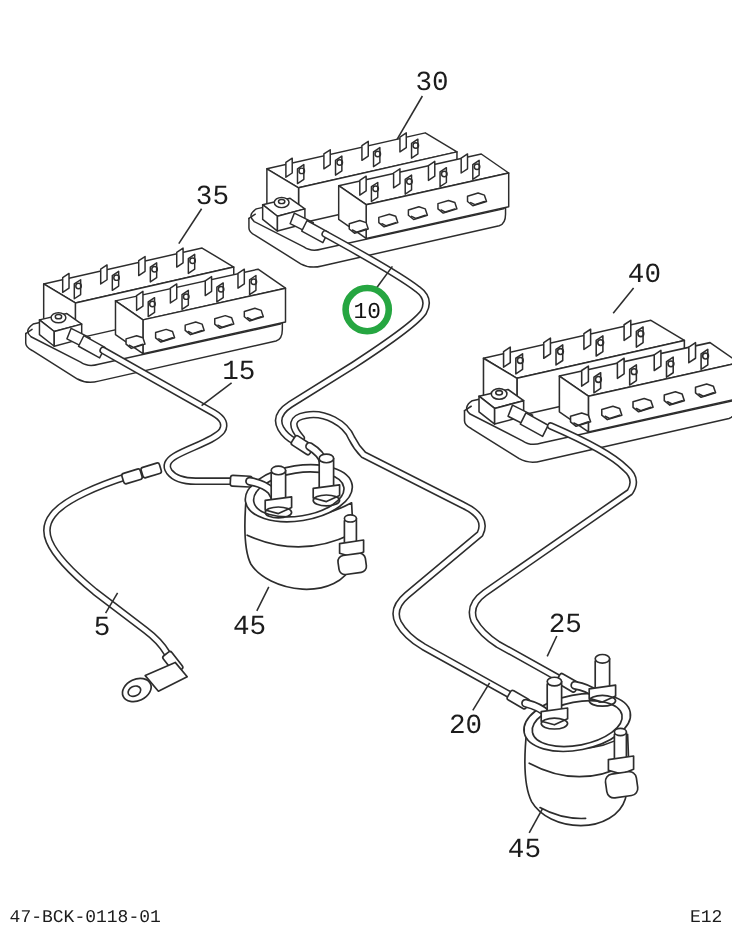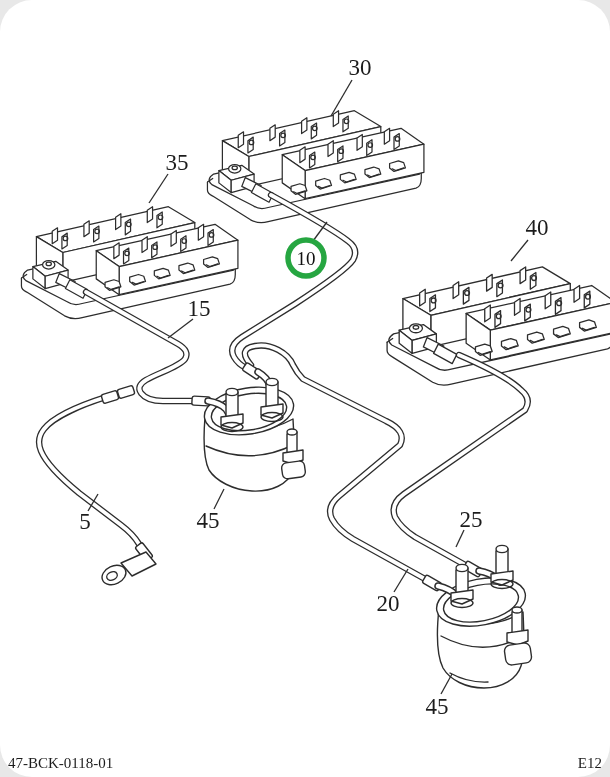--- a/index.html
+++ b/index.html
@@ -1,17 +1,17 @@
 <!DOCTYPE html>
 <html><head>
 <meta charset="utf-8">
 <style>
   html,body{margin:0;padding:0;background:#e8e8e8;}
   .page{position:relative;width:610px;height:777px;background:#ffffff;margin:0 auto;
-        font-family:Liberation Serif, serif;overflow:hidden;border-radius:32px;}
+        font-family:Liberation Mono, monospace;overflow:hidden;}
   svg{position:absolute;left:0;top:0;}
   .ln{fill:none;stroke:#2d2d2d;stroke-width:1.4;stroke-linejoin:round;stroke-linecap:round;}
   .fw{fill:#ffffff;stroke:#2d2d2d;stroke-width:1.4;stroke-linejoin:round;stroke-linecap:round;}
   .cu{fill:none;stroke:#2d2d2d;stroke-width:6.4;stroke-linecap:round;stroke-linejoin:round;}
   .co{fill:none;stroke:#ffffff;stroke-width:3.8;stroke-linecap:round;stroke-linejoin:round;}
   .lu{fill:none;stroke:#2d2d2d;stroke-width:7.5;stroke-linecap:round;}
   .lo{fill:none;stroke:#ffffff;stroke-width:4.6;stroke-linecap:round;}
   .ld{fill:none;stroke:#2d2d2d;stroke-width:1.3;}
   .callout{font-size:23px;fill:#1c1c1c;}
   .callout-small{font-size:19px;fill:#111111;}

